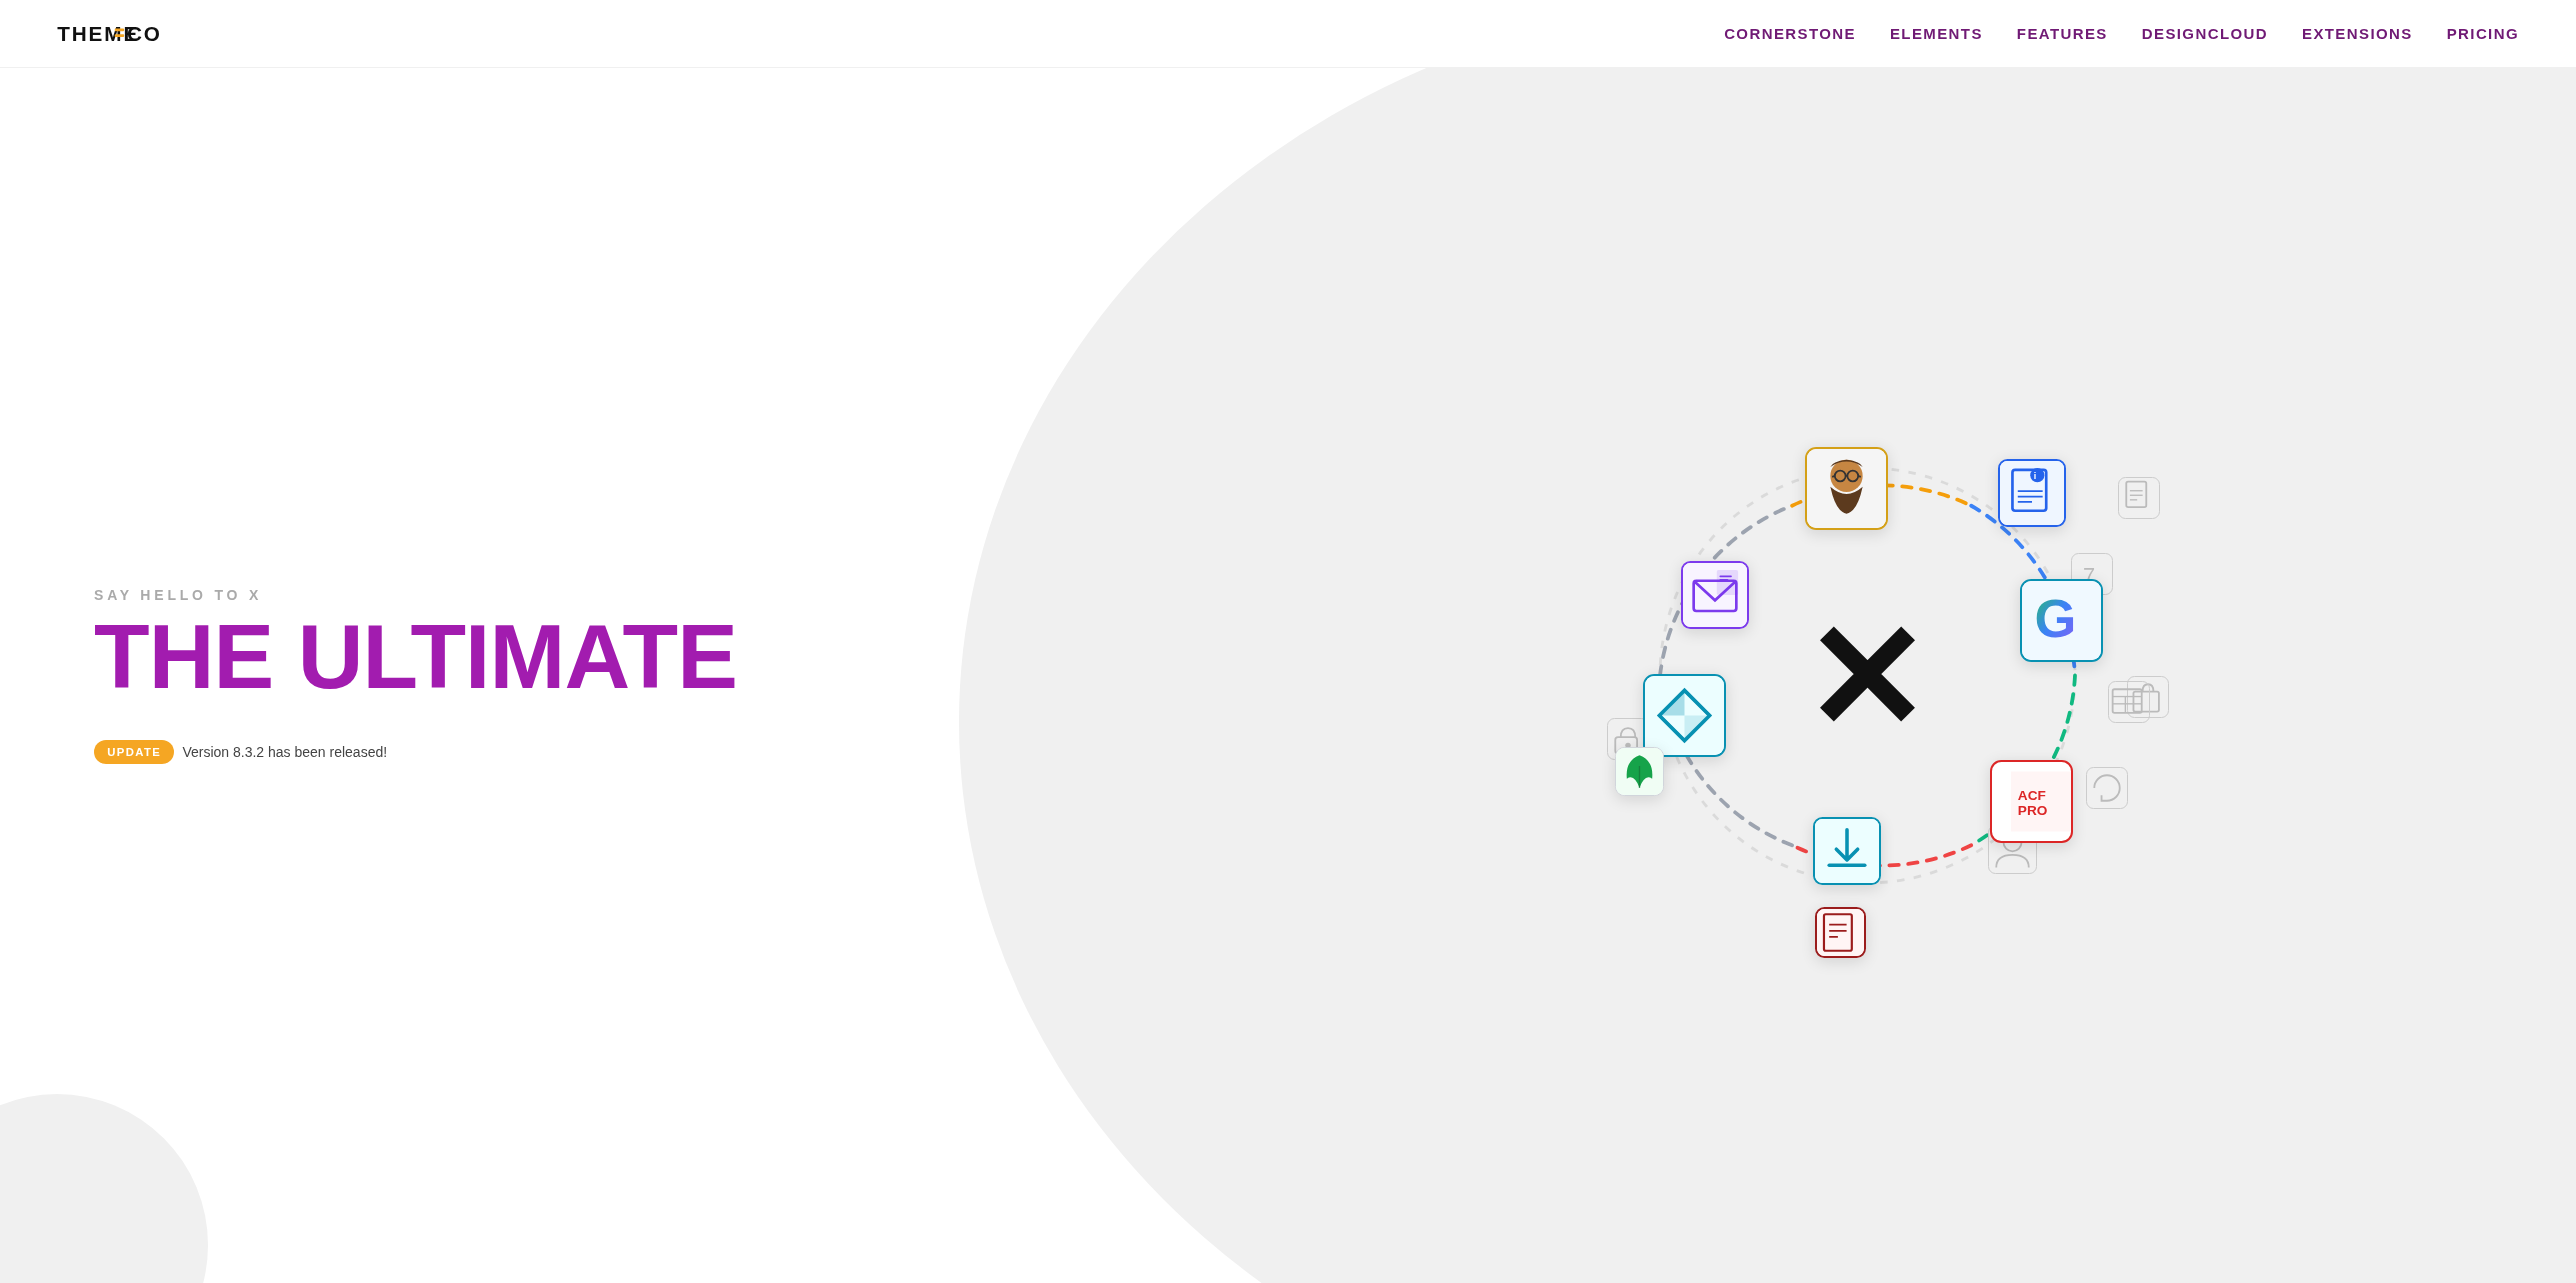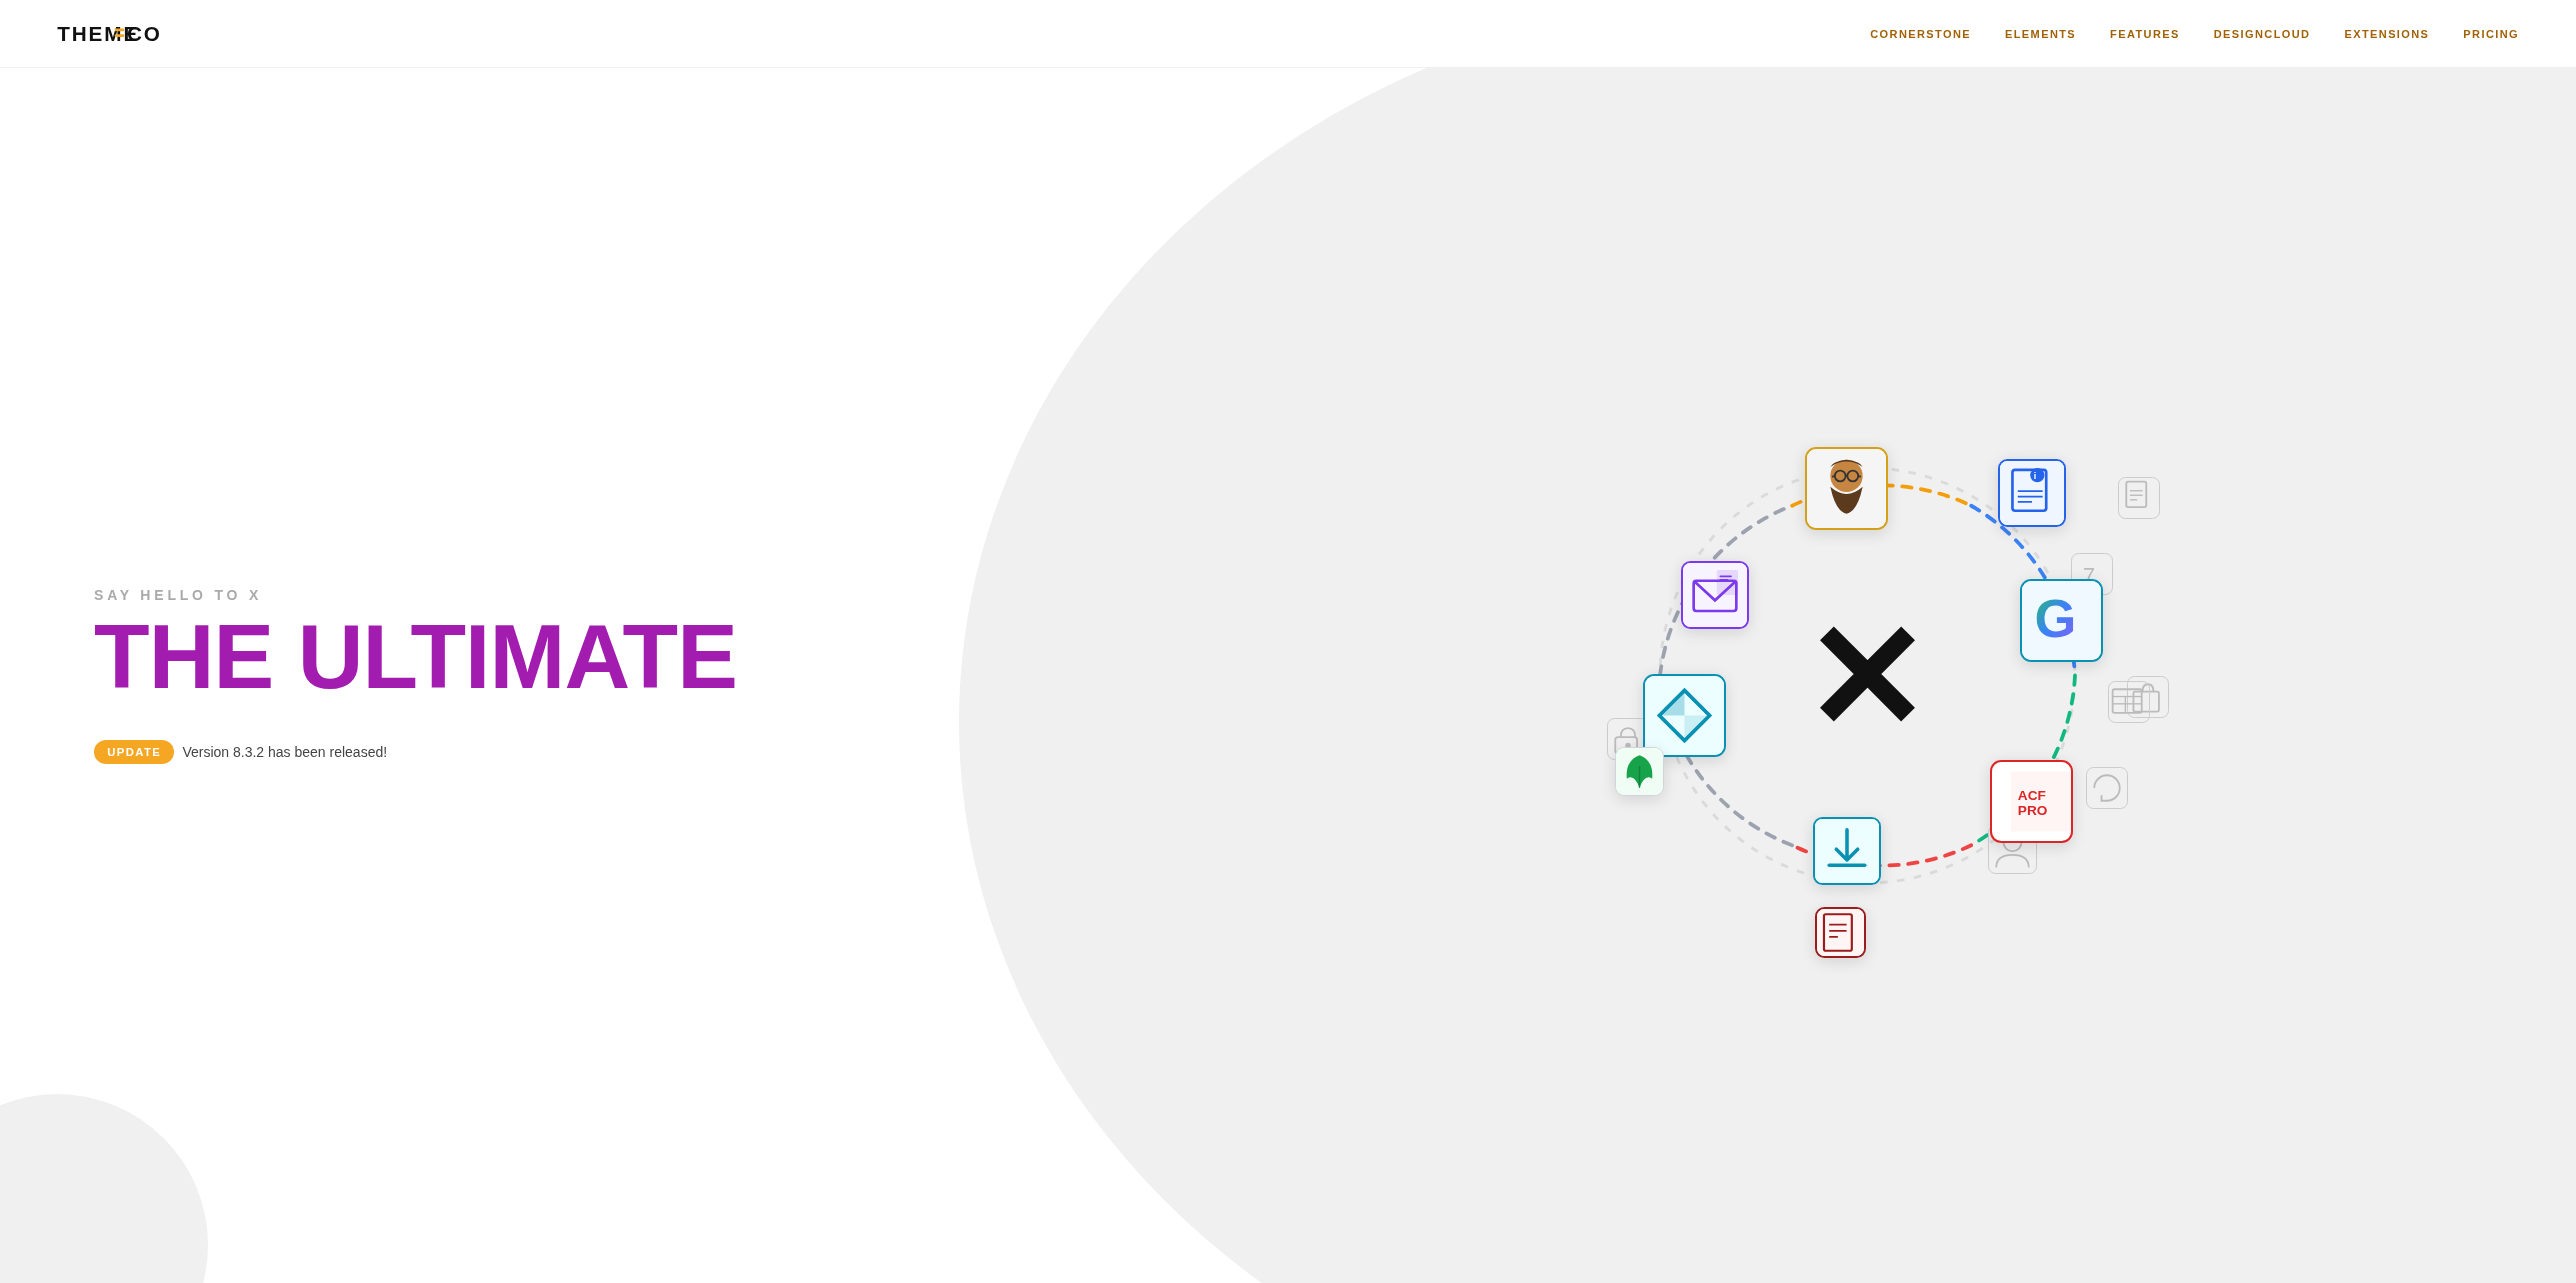--- a/index.html
+++ b/index.html
@@ -31,24 +31,24 @@
       gap: 5.7px;
     }
 
     nav {
       display: flex;
       align-items: center;
       gap: 34px;
     }
 
     nav a {
-      font-size: 11px;
+      font-size: 15px;
       font-weight: 700;
       letter-spacing: 1.4px;
-      color: #a16207;
+      color: #701a75;
       text-decoration: none;
       text-transform: uppercase;
     }
 
     
     .hero {
       display: flex;
       align-items: center;
       min-height: calc(100vh - 68px);
       position: relative;

